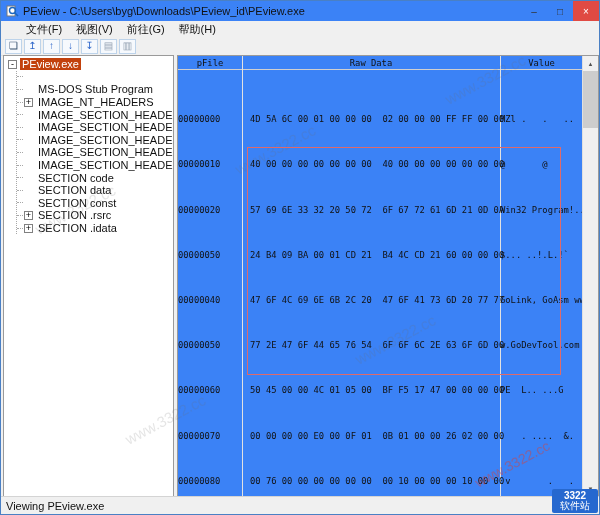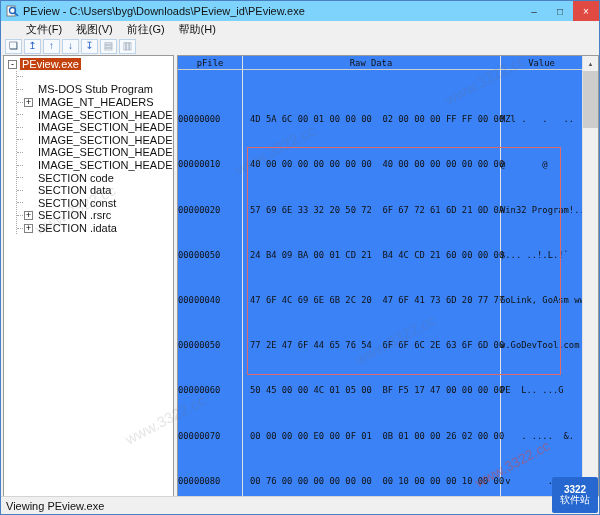--- a/index.html
+++ b/index.html
@@ -1,21 +1,21 @@
 <!DOCTYPE html>
 <html><head>
 <meta charset="utf-8">
 <style>
   html,body{margin:0;padding:0;background:#ffffff;}
   .window{position:relative;width:600px;height:515px;box-sizing:border-box;
     border:1px solid #4a80c4;background:#f0f0f0;overflow:hidden;
     font-family:"Liberation Sans",sans-serif;color:#111;}
 
   
-  .titlebar{position:absolute;left:0;top:0;right:0;height:20px;display:flex;align-items:center;padding-left:5px;font-size:11px;background:#7dd3fc;}
+  .titlebar{position:absolute;left:0;top:0;right:0;height:20px;display:flex;align-items:center;padding-left:5px;font-size:11px;background:#3b82f6;}
   .appicon{width:13px;height:13px;margin-right:4px;flex:0 0 auto;}
   .title-text{flex:1 1 auto;white-space:nowrap;overflow:hidden;}
   .capbtns{display:flex;height:20px;flex:0 0 auto;}
   .capbtn{width:26px;height:20px;display:flex;align-items:center;justify-content:center;font-size:10px;color:#333;}
   .capbtn.close{background:#e04a43;color:#fff;}
 
   
   .menubar{position:absolute;left:0;top:20px;right:0;height:16px;display:flex;align-items:flex-start;font-size:11px;padding-left:18px;}
   .menu-item{padding:1px 7px;}
 
@@ -58,21 +58,21 @@
   .sarrow.down{bottom:0;}
   .sthumb{position:absolute;left:0;right:0;top:15px;height:57px;background:#cdcdcd;}
 
   
   .statusbar{position:absolute;left:0;right:0;bottom:0;height:17px;background:#f0f0f0;border-top:1px solid #d4d4d4;display:flex;align-items:center;padding-left:5px;font-size:11px;}
 
   
   .annotbox{position:absolute;left:246px;top:146px;width:312px;height:226px;border:1px solid #e06a6a;z-index:5;pointer-events:none;}
   .wm{position:absolute;font-size:15px;color:rgba(110,110,110,0.18);transform:rotate(-28deg);white-space:nowrap;z-index:4;pointer-events:none;}
   .wm.red{color:rgba(205,70,70,0.5);font-size:14px;}
-  .badge{position:absolute;right:1px;bottom:1px;width:46px;height:36px;background:#2668cf;color:#fff;z-index:6;border-radius:2px;display:flex;flex-direction:column;align-items:center;justify-content:center;line-height:1.05;}
+  .badge{position:absolute;right:1px;bottom:1px;width:46px;height:24px;background:#2668cf;color:#fff;z-index:6;border-radius:2px;display:flex;flex-direction:column;align-items:center;justify-content:center;line-height:1.05;}
   .badge .b1{font-size:10px;font-weight:bold;}
   .badge .b2{font-size:10px;}
 </style>
 </head>
 <body>
 
 <div class="window">
 
   <div class="titlebar">
     <svg class="appicon" viewBox="0 0 13 13">

